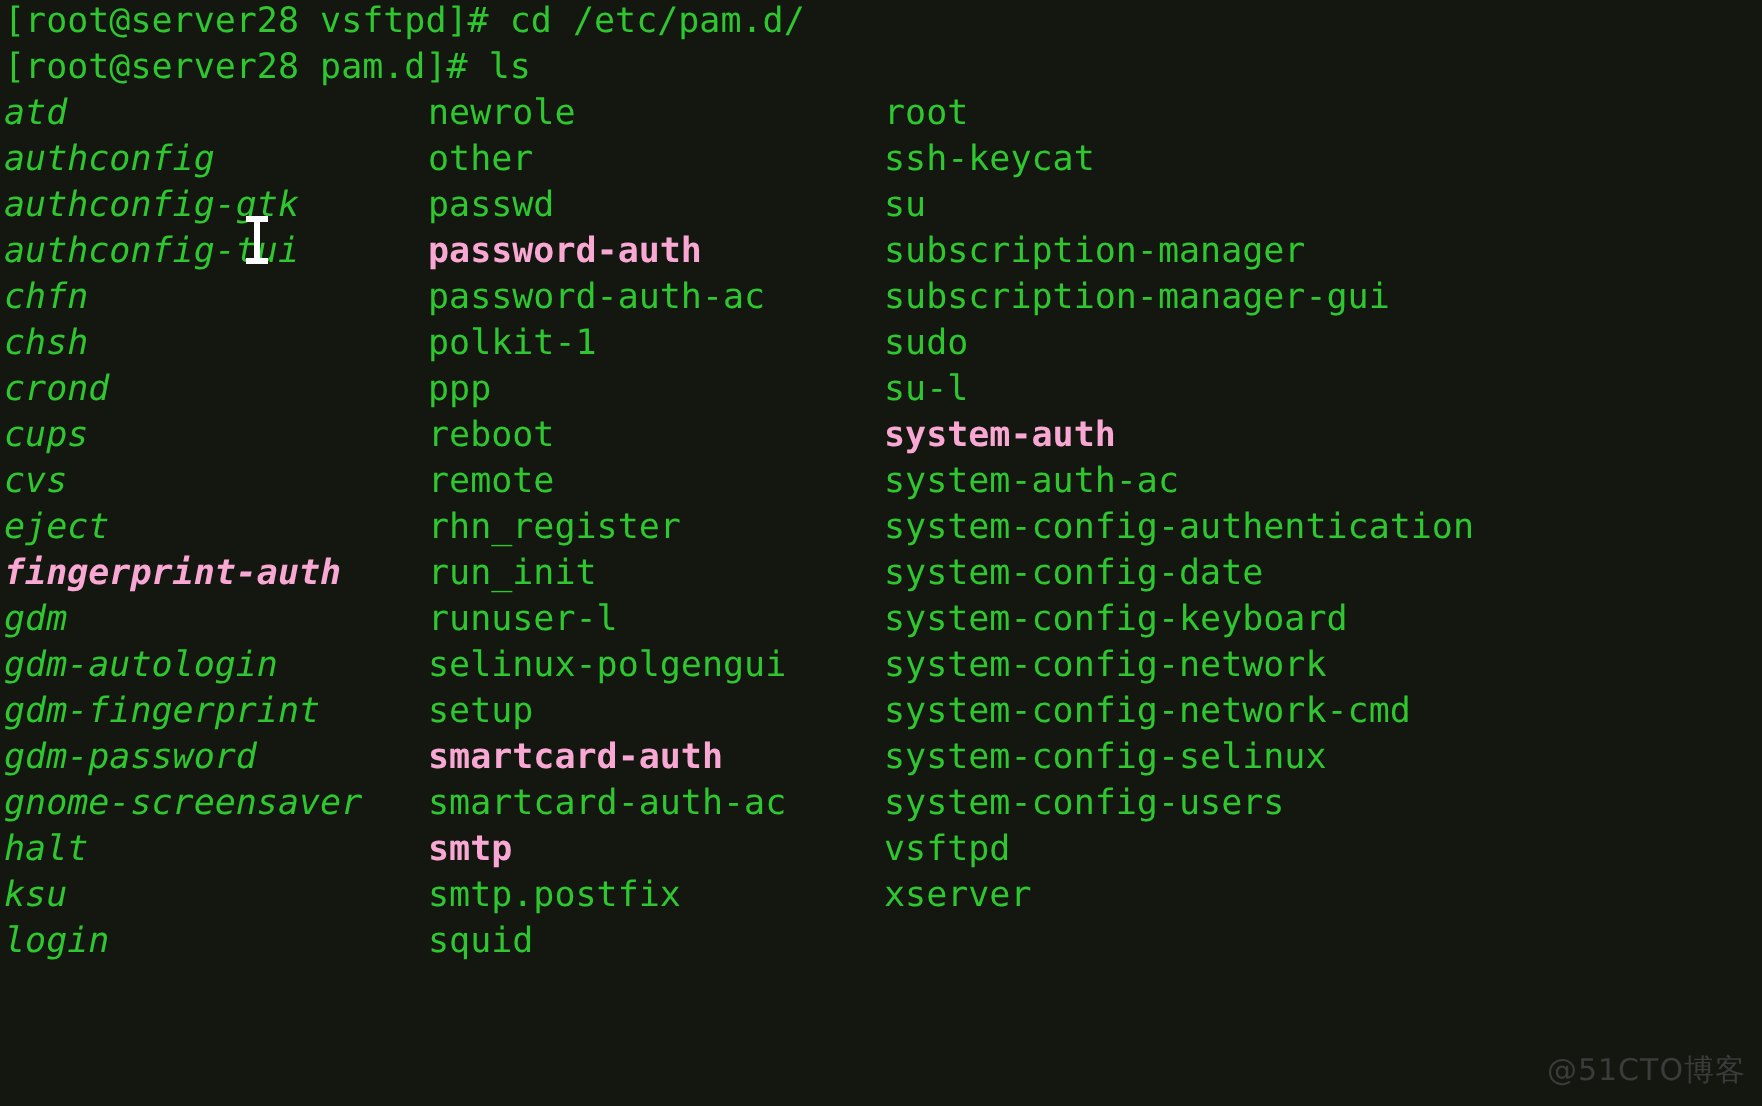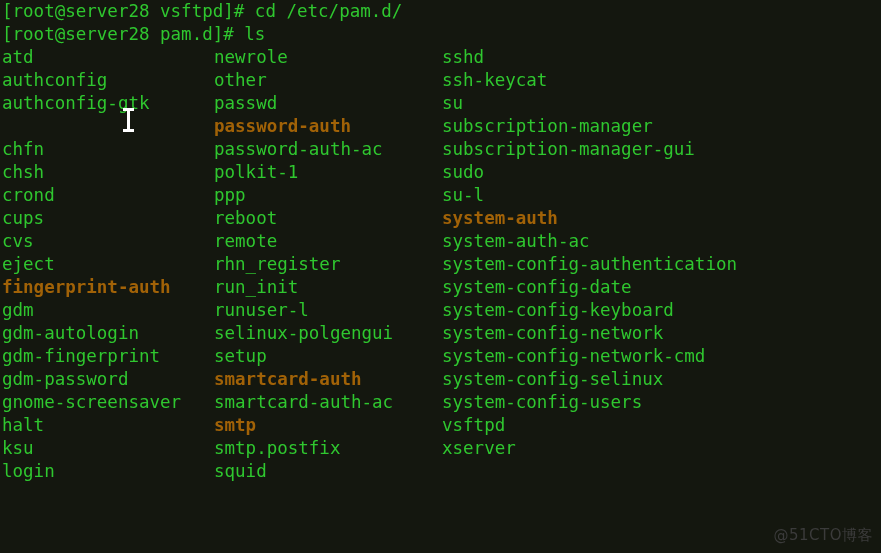--- a/index.html
+++ b/index.html
@@ -36,25 +36,25 @@
     height: 23px;
     display: block;
     white-space: pre;
     position: relative;
   }
   .col {
     position: absolute;
     top: 0;
     white-space: pre;
   }
-  .c1 { left: 0px; }
+  .c1 { left: 0px; font-style: italic; }
   .c2 { left: 212px; }
   .c3 { left: 440px; }
   .link {
-    color: #a16207;
+    color: #f9a8d4;
     font-weight: bold;
   }
   .file {
     color: #2fc72f;
   }
   .prompt {
     color: #2fc72f;
   }
   .cursor {
     display: inline-block;
@@ -111,24 +111,24 @@
 <body>
 
 <div id="terminal">
   <div class="screen">
 
     <div class="line prompt">[root@server28 vsftpd]# cd /etc/pam.d/</div>
 
     <div class="line prompt">[root@server28 pam.d]# ls</div>
 
     <div id="listing">
-        <div class="row"><span class="col c1 file">atd</span><span class="col c2 file">newrole</span><span class="col c3 file">sshd</span></div>
+        <div class="row"><span class="col c1 file">atd</span><span class="col c2 file">newrole</span><span class="col c3 file">root</span></div>
         <div class="row"><span class="col c1 file">authconfig</span><span class="col c2 file">other</span><span class="col c3 file">ssh-keycat</span></div>
         <div class="row"><span class="col c1 file">authconfig-gtk</span><span class="col c2 file">passwd</span><span class="col c3 file">su</span></div>
-        <div class="row"><span class="col c2 link">password-auth</span><span class="col c3 file">subscription-manager</span></div>
+        <div class="row"><span class="col c1 file">authconfig-tui</span><span class="col c2 link">password-auth</span><span class="col c3 file">subscription-manager</span></div>
         <div class="row"><span class="col c1 file">chfn</span><span class="col c2 file">password-auth-ac</span><span class="col c3 file">subscription-manager-gui</span></div>
         <div class="row"><span class="col c1 file">chsh</span><span class="col c2 file">polkit-1</span><span class="col c3 file">sudo</span></div>
         <div class="row"><span class="col c1 file">crond</span><span class="col c2 file">ppp</span><span class="col c3 file">su-l</span></div>
         <div class="row"><span class="col c1 file">cups</span><span class="col c2 file">reboot</span><span class="col c3 link">system-auth</span></div>
         <div class="row"><span class="col c1 file">cvs</span><span class="col c2 file">remote</span><span class="col c3 file">system-auth-ac</span></div>
         <div class="row"><span class="col c1 file">eject</span><span class="col c2 file">rhn_register</span><span class="col c3 file">system-config-authentication</span></div>
         <div class="row"><span class="col c1 link">fingerprint-auth</span><span class="col c2 file">run_init</span><span class="col c3 file">system-config-date</span></div>
         <div class="row"><span class="col c1 file">gdm</span><span class="col c2 file">runuser-l</span><span class="col c3 file">system-config-keyboard</span></div>
         <div class="row"><span class="col c1 file">gdm-autologin</span><span class="col c2 file">selinux-polgengui</span><span class="col c3 file">system-config-network</span></div>
         <div class="row"><span class="col c1 file">gdm-fingerprint</span><span class="col c2 file">setup</span><span class="col c3 file">system-config-network-cmd</span></div>

